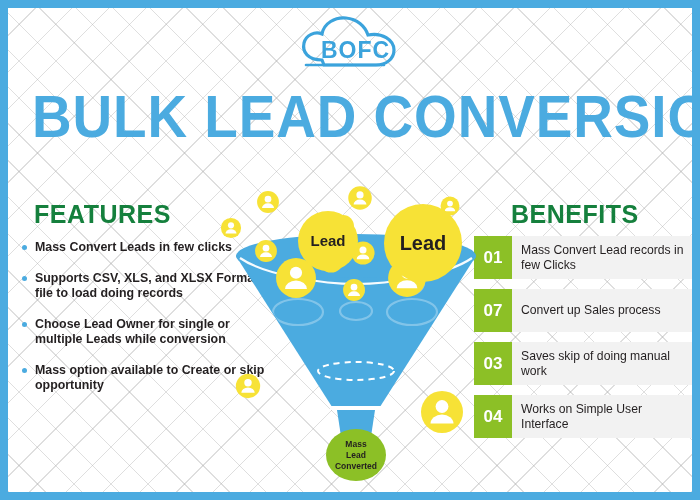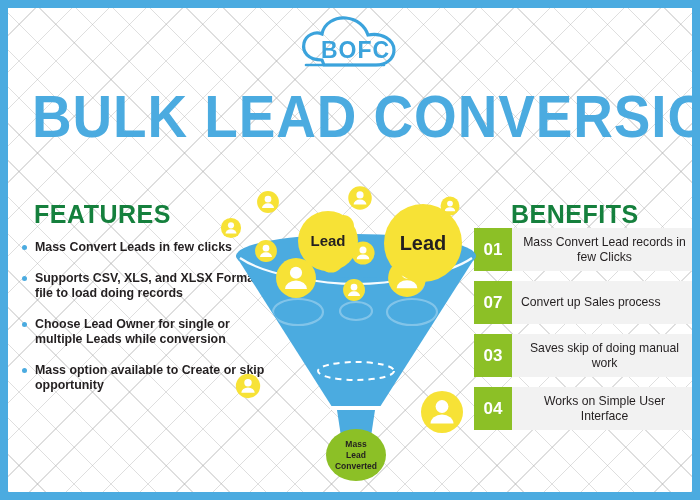--- a/index.html
+++ b/index.html
@@ -92,23 +92,22 @@
     position: absolute;
     left: 2px; top: 5px;
     width: 5px; height: 5px;
     border-radius: 50%;
     background: #4BABE0;
   }
 
   
   #benefits-list {
     position: absolute;
-    left: 466px; top: 220px;
+    left: 466px; top: 228px;
     width: 220px;
-    text-align: center;
   }
   .ben-item {
     display: flex;
     align-items: stretch;
     margin-bottom: 10px;
     background: #f2f2f2;
     min-height: 43px;
   }
   .ben-num {
     flex: 0 0 38px;

